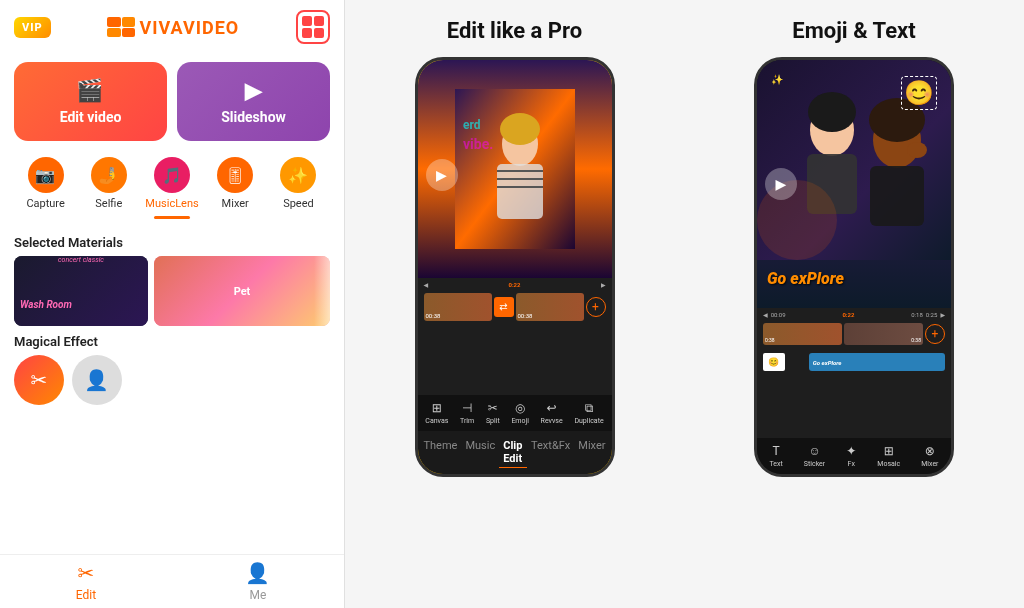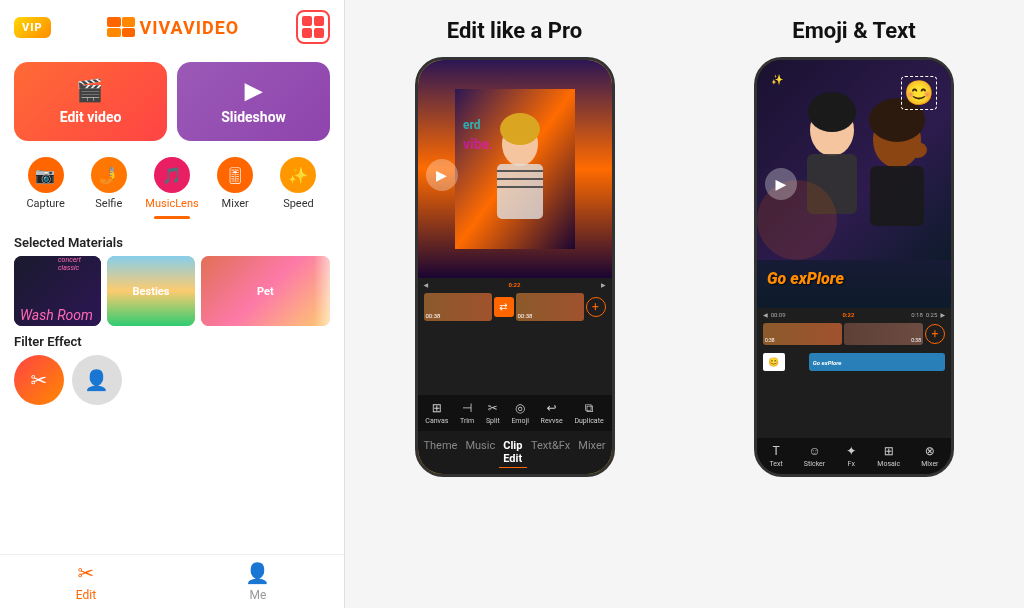--- a/index.html
+++ b/index.html
@@ -162,25 +162,25 @@
       border-radius: 8px;
       background: #333;
       overflow: hidden;
       position: relative;
     }
     .material-thumb.dark { background: linear-gradient(135deg, #1a1a2e, #16213e); }
     .material-thumb.beach { background: linear-gradient(135deg, #74b9ff, #fdcb6e); }
     .material-thumb.car { background: linear-gradient(135deg, #fd79a8, #e17055); padding-left: 42px; }
     .thumb-text {
       position: absolute;
-      bottom: 3px;
+      bottom: 16px;
       left: 6px;
       color: #ff69b4;
-      font-size: 14px;
-      font-weight: 400;
+      font-size: 10px;
+      font-weight: 700;
       font-style: italic;
     }
     .thumb-text2 {
       position: absolute;
       top: 50%;
       left: 50%;
       transform: translate(-50%,-50%);
       color: white;
       font-size: 10px;
       font-weight: 700;
@@ -512,32 +512,28 @@
     </div>
   </div>
 
   <div class="section-title">Selected Materials</div>
   <div style="position:relative; padding: 0 14px; display:flex; gap:6px; width:100%;">
     <div class="material-thumb dark">
       <div style="position:absolute;inset:0;background:linear-gradient(135deg,#1a1a2e,#2c1654);"></div>
       <div class="thumb-text">Wash Room</div>
       <div style="position:absolute;top:0;left:6px;color:#ff69b4;font-size:7px;font-style:italic;margin-left:38px;">concert classic</div>
     </div>
-    <div class="material-thumb beach">
-      <div style="position:absolute;inset:0;background:linear-gradient(180deg,#87ceeb,#fdcb6e,#2ecc71);"></div>
-      <div class="thumb-text2" style="color:#fff;font-weight:700;font-size:11px;">Besties</div>
-    </div>
     <div class="material-thumb car">
       <div style="position:absolute;inset:0;background:linear-gradient(135deg,#e17055,#fd79a8,#fdcb6e);"></div>
       <div class="thumb-text2" style="color:#fff;font-weight:700;font-size:11px;">Pet</div>
     </div>
     <div class="materials-fade"></div>
   </div>
 
-  <div class="section-title">Filter Effect</div>
+  <div class="section-title">Magical Effect</div>
   <div style="padding: 0 14px 0; display:flex; gap:8px; flex:1;">
     <div style="display:flex;flex-direction:column;align-items:center;gap:4px;">
       <div style="width:50px;height:50px;background:linear-gradient(135deg,#ff4444,#ff8800);border-radius:50%;display:flex;align-items:center;justify-content:center;color:white;font-size:20px;">✂</div>
     </div>
     <div style="display:flex;flex-direction:column;align-items:center;gap:4px;">
       <div style="width:50px;height:50px;background:#ddd;border-radius:50%;display:flex;align-items:center;justify-content:center;font-size:20px;">👤</div>
     </div>
   </div>
 
   <div class="bottom-nav">

